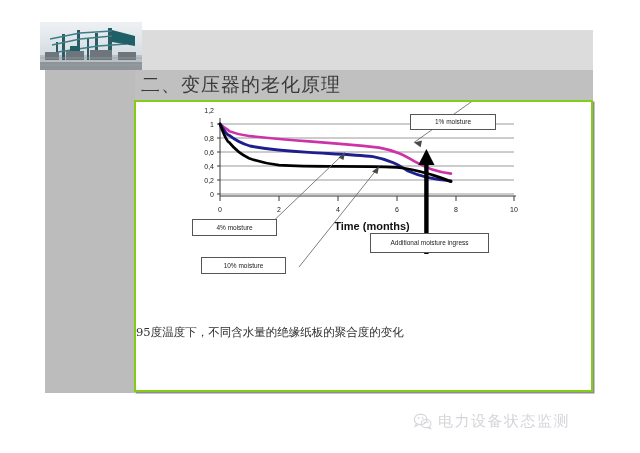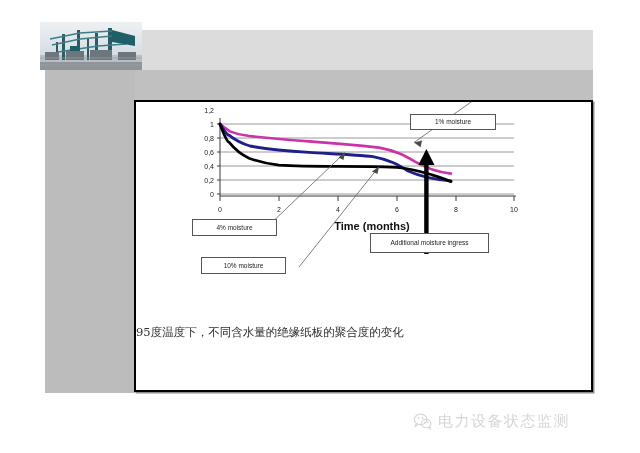--- a/index.html
+++ b/index.html
@@ -48,21 +48,21 @@
     font-size:19px;color:#3a3a3a;
     letter-spacing:1px;
     line-height:28px;
     white-space:nowrap;
   }
 
   
   .content-frame{
     position:absolute;left:134px;top:100px;width:459px;height:292px;
     background:#ffffff;
-    border:2px solid #000000;
+    border:2px solid #84cc16;
     box-sizing:border-box;
     box-shadow:1.5px 1.5px 0 #8c8c8c;
   }
 
   
   .chart-area{
     position:absolute;left:0;top:0;width:455px;height:225px;
   }
   .chart-svg{position:absolute;left:0;top:0;}
 
@@ -137,20 +137,21 @@
         <rect x="50" y="28" width="22" height="10"></rect>
         <rect x="78" y="30" width="18" height="8"></rect>
       </g>
       <g stroke="#9aa3a8" stroke-width="0.7">
         <line x1="0" y1="36" x2="102" y2="36"></line>
         <line x1="0" y1="43" x2="102" y2="43"></line>
       </g>
     </svg>
   </div>
 
+  <div class="slide-title">二、变压器的老化原理</div>
 
   <div class="content-frame">
 
     <div class="chart-area">
       <svg class="chart-svg" width="455" height="225" viewBox="0 0 455 225">
 
         <g stroke="#8f8f8f" stroke-width="0.9">
           <line x1="84" y1="22" x2="378" y2="22"></line>
           <line x1="84" y1="36" x2="378" y2="36"></line>
           <line x1="84" y1="50" x2="378" y2="50"></line>

